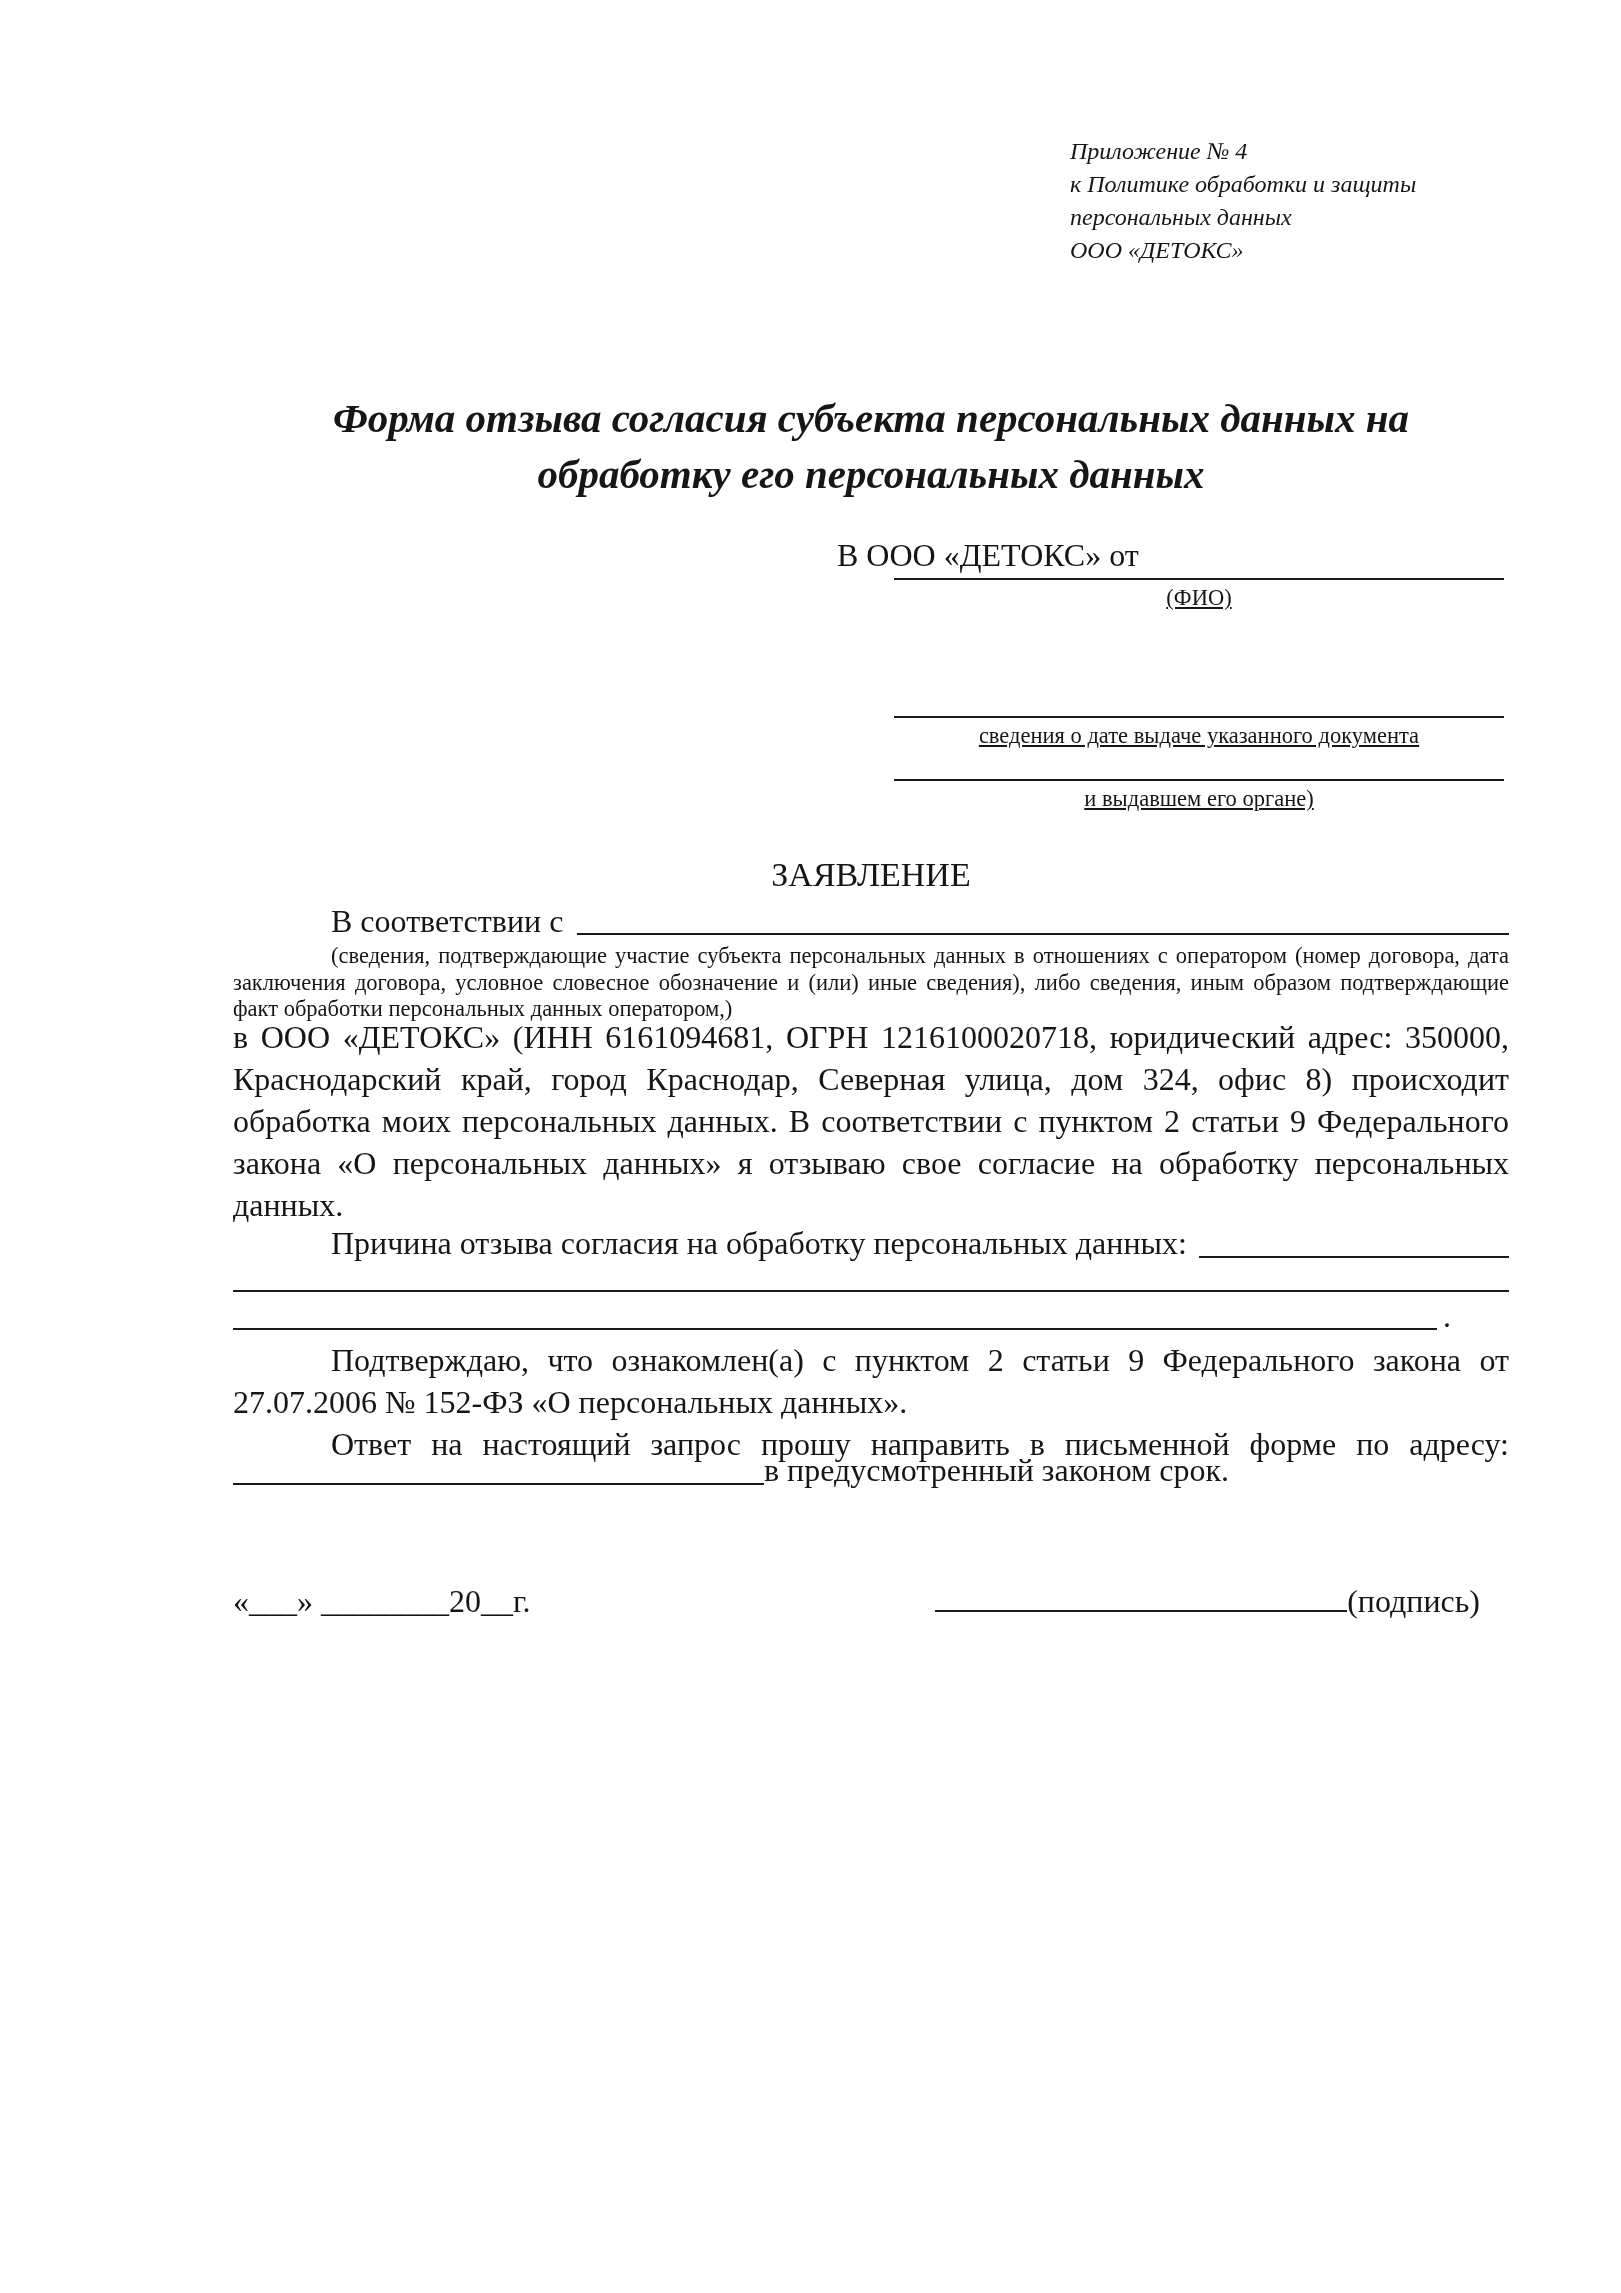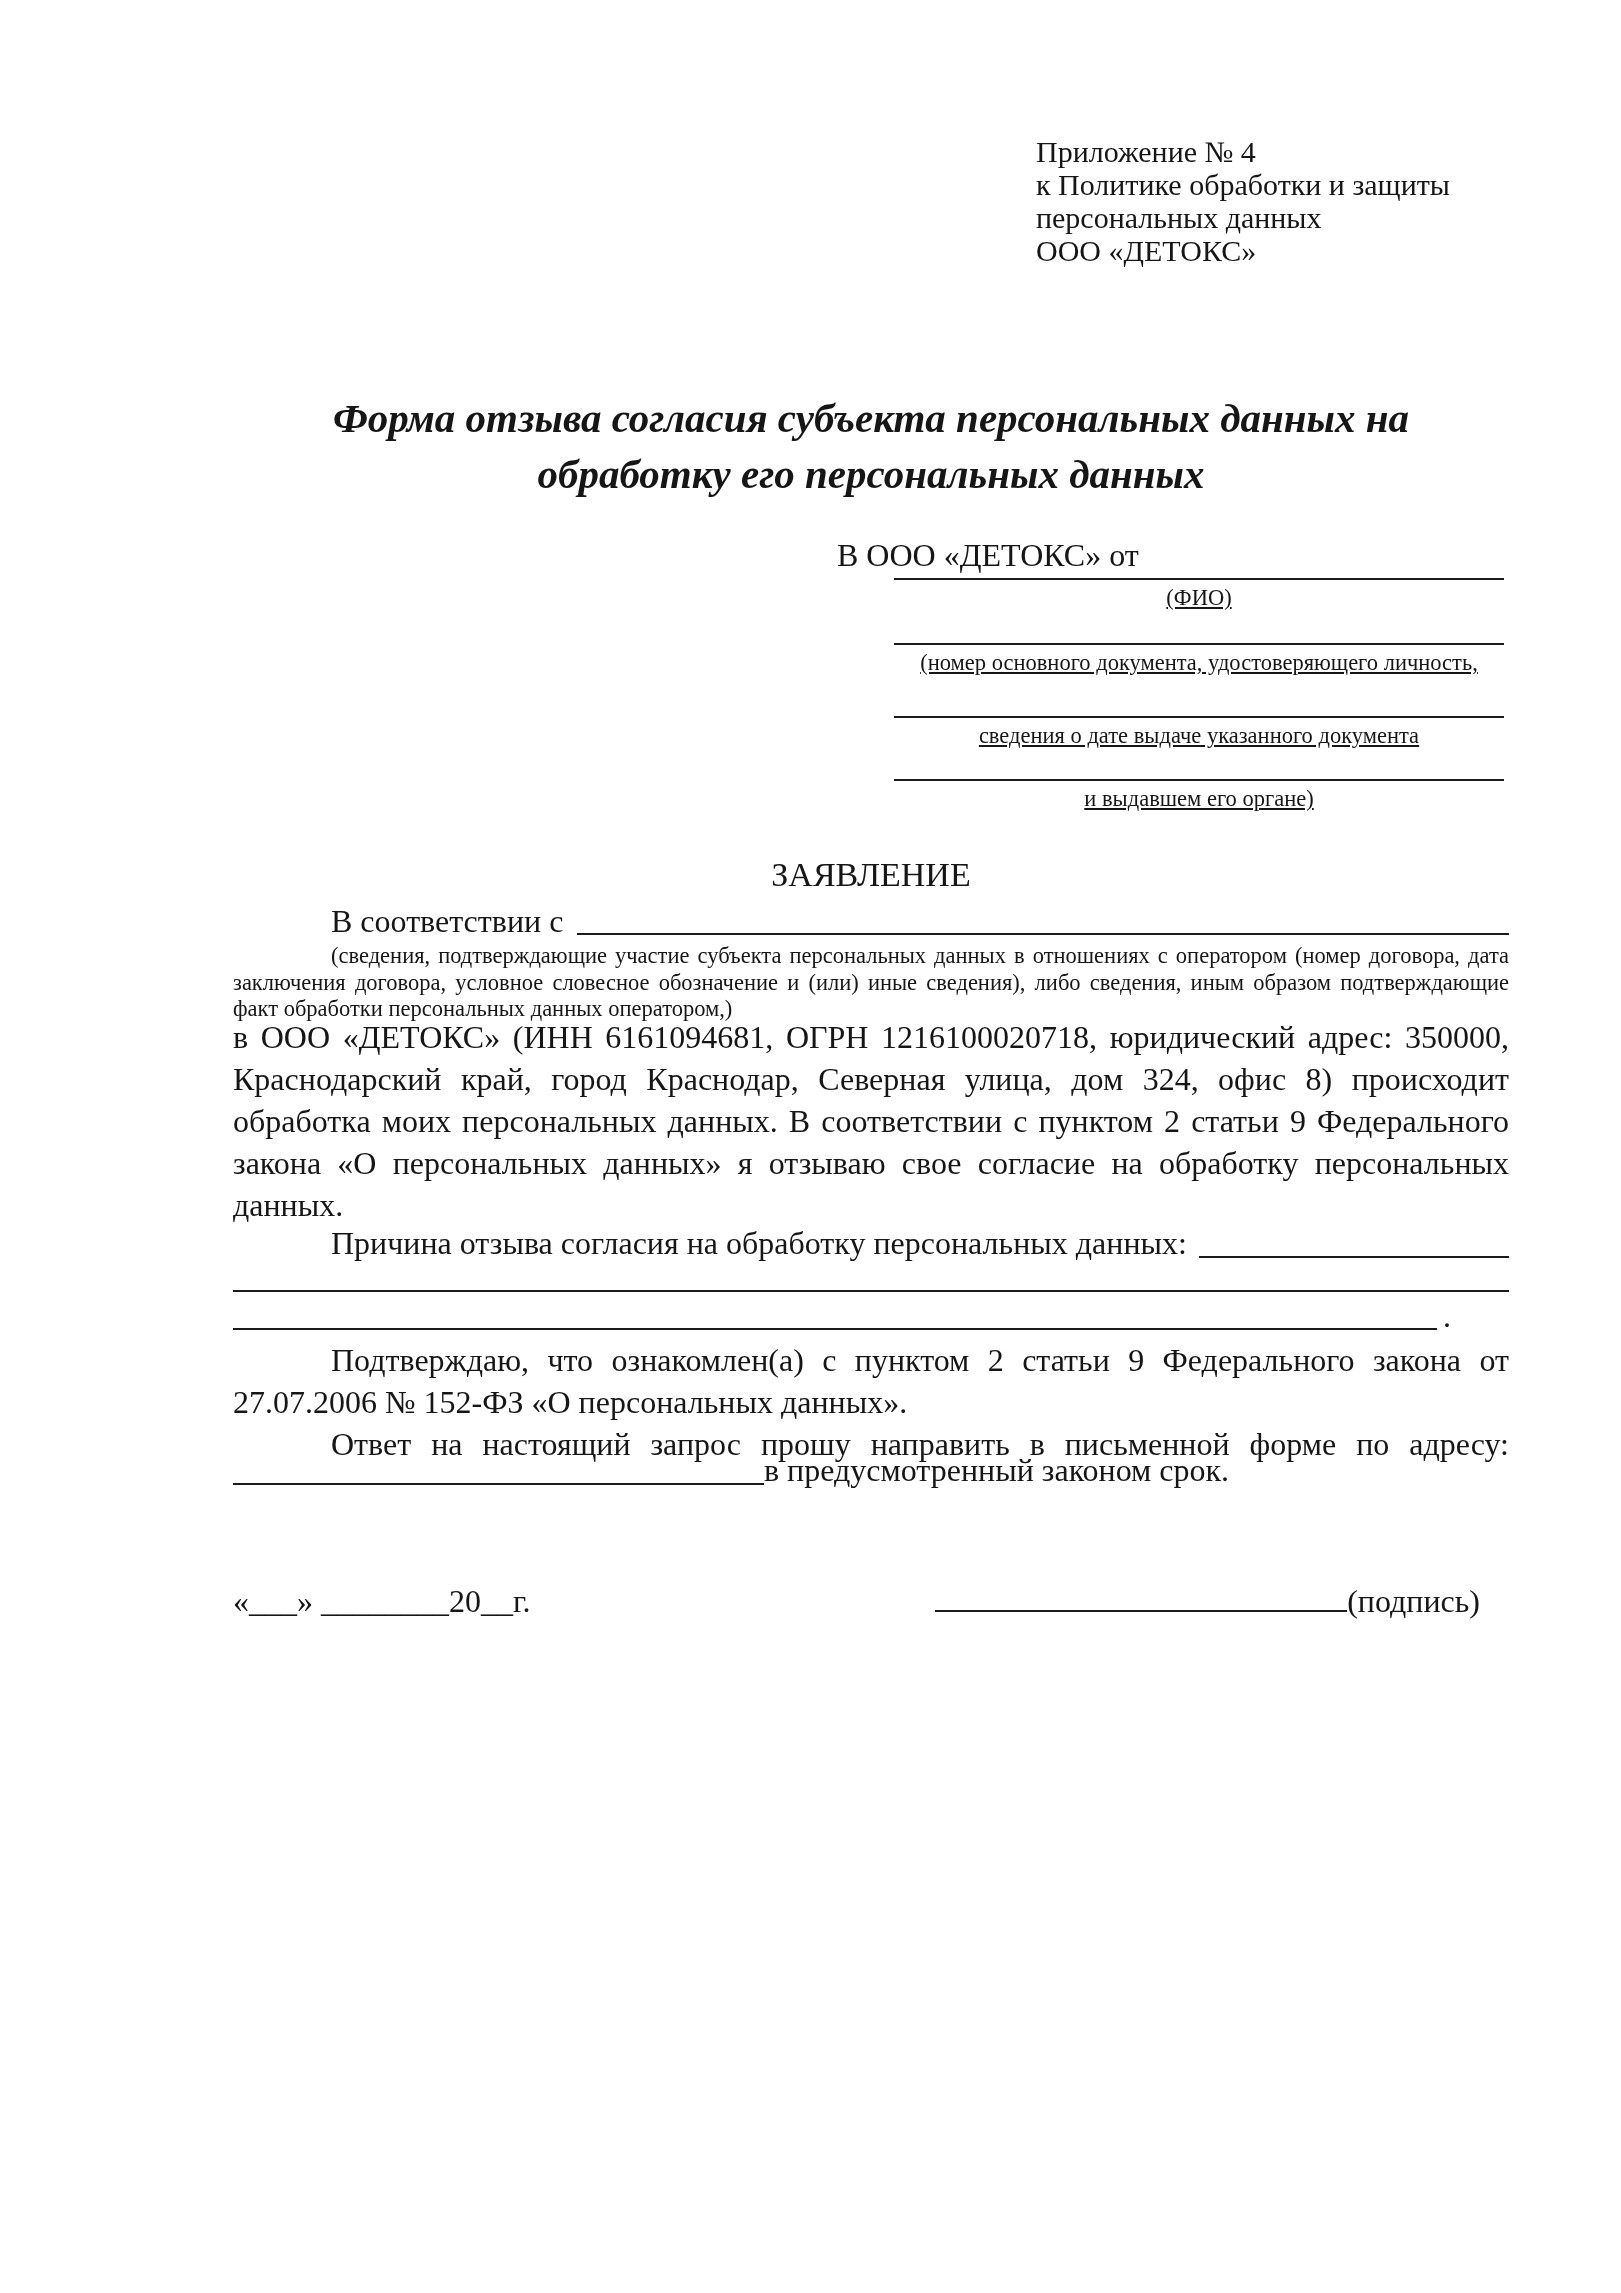--- a/index.html
+++ b/index.html
@@ -13,22 +13,22 @@
     margin:0 auto;
     background:#ffffff;
     font-family:"Liberation Serif","DejaVu Serif",serif;
     color:var(--ink);
     overflow:hidden;
   }
   .abs{position:absolute;}
 
   
   .appendix{
-    left:1036px;top:135px;width:470px;
-    font-size:30px;line-height:33px;
+    left:1070px;top:135px;width:470px;
+    font-size:24px;line-height:33px;font-style:italic;
   }
 
   
   .doc-title{
     left:233px;top:390px;width:1276px;
     font-size:41px;line-height:56px;font-weight:bold;
     text-align:center;
     font-style:italic;
   }
 
@@ -102,23 +102,20 @@
     <div>ООО «ДЕТОКС»</div>
   </div>
 
   <div class="abs doc-title">Форма отзыва согласия субъекта персональных данных на обработку его персональных данных</div>
 
   <div class="abs addressee-to">В ООО «ДЕТОКС» от</div>
 
   <div class="abs field-group" style="top:578px;">
     <span class="field-caption">(ФИО)</span>
   </div>
-  <div class="abs field-group" style="top:643px;">
-    <span class="field-caption">(номер основного документа, удостоверяющего личность,</span>
-  </div>
   <div class="abs field-group" style="top:716px;">
     <span class="field-caption">сведения о дате выдаче указанного документа</span>
   </div>
   <div class="abs field-group" style="top:779px;">
     <span class="field-caption">и выдавшем его органе)</span>
   </div>
 
   <div class="abs zayavlenie">ЗАЯВЛЕНИЕ</div>
 
   <div class="abs row intro-row">

